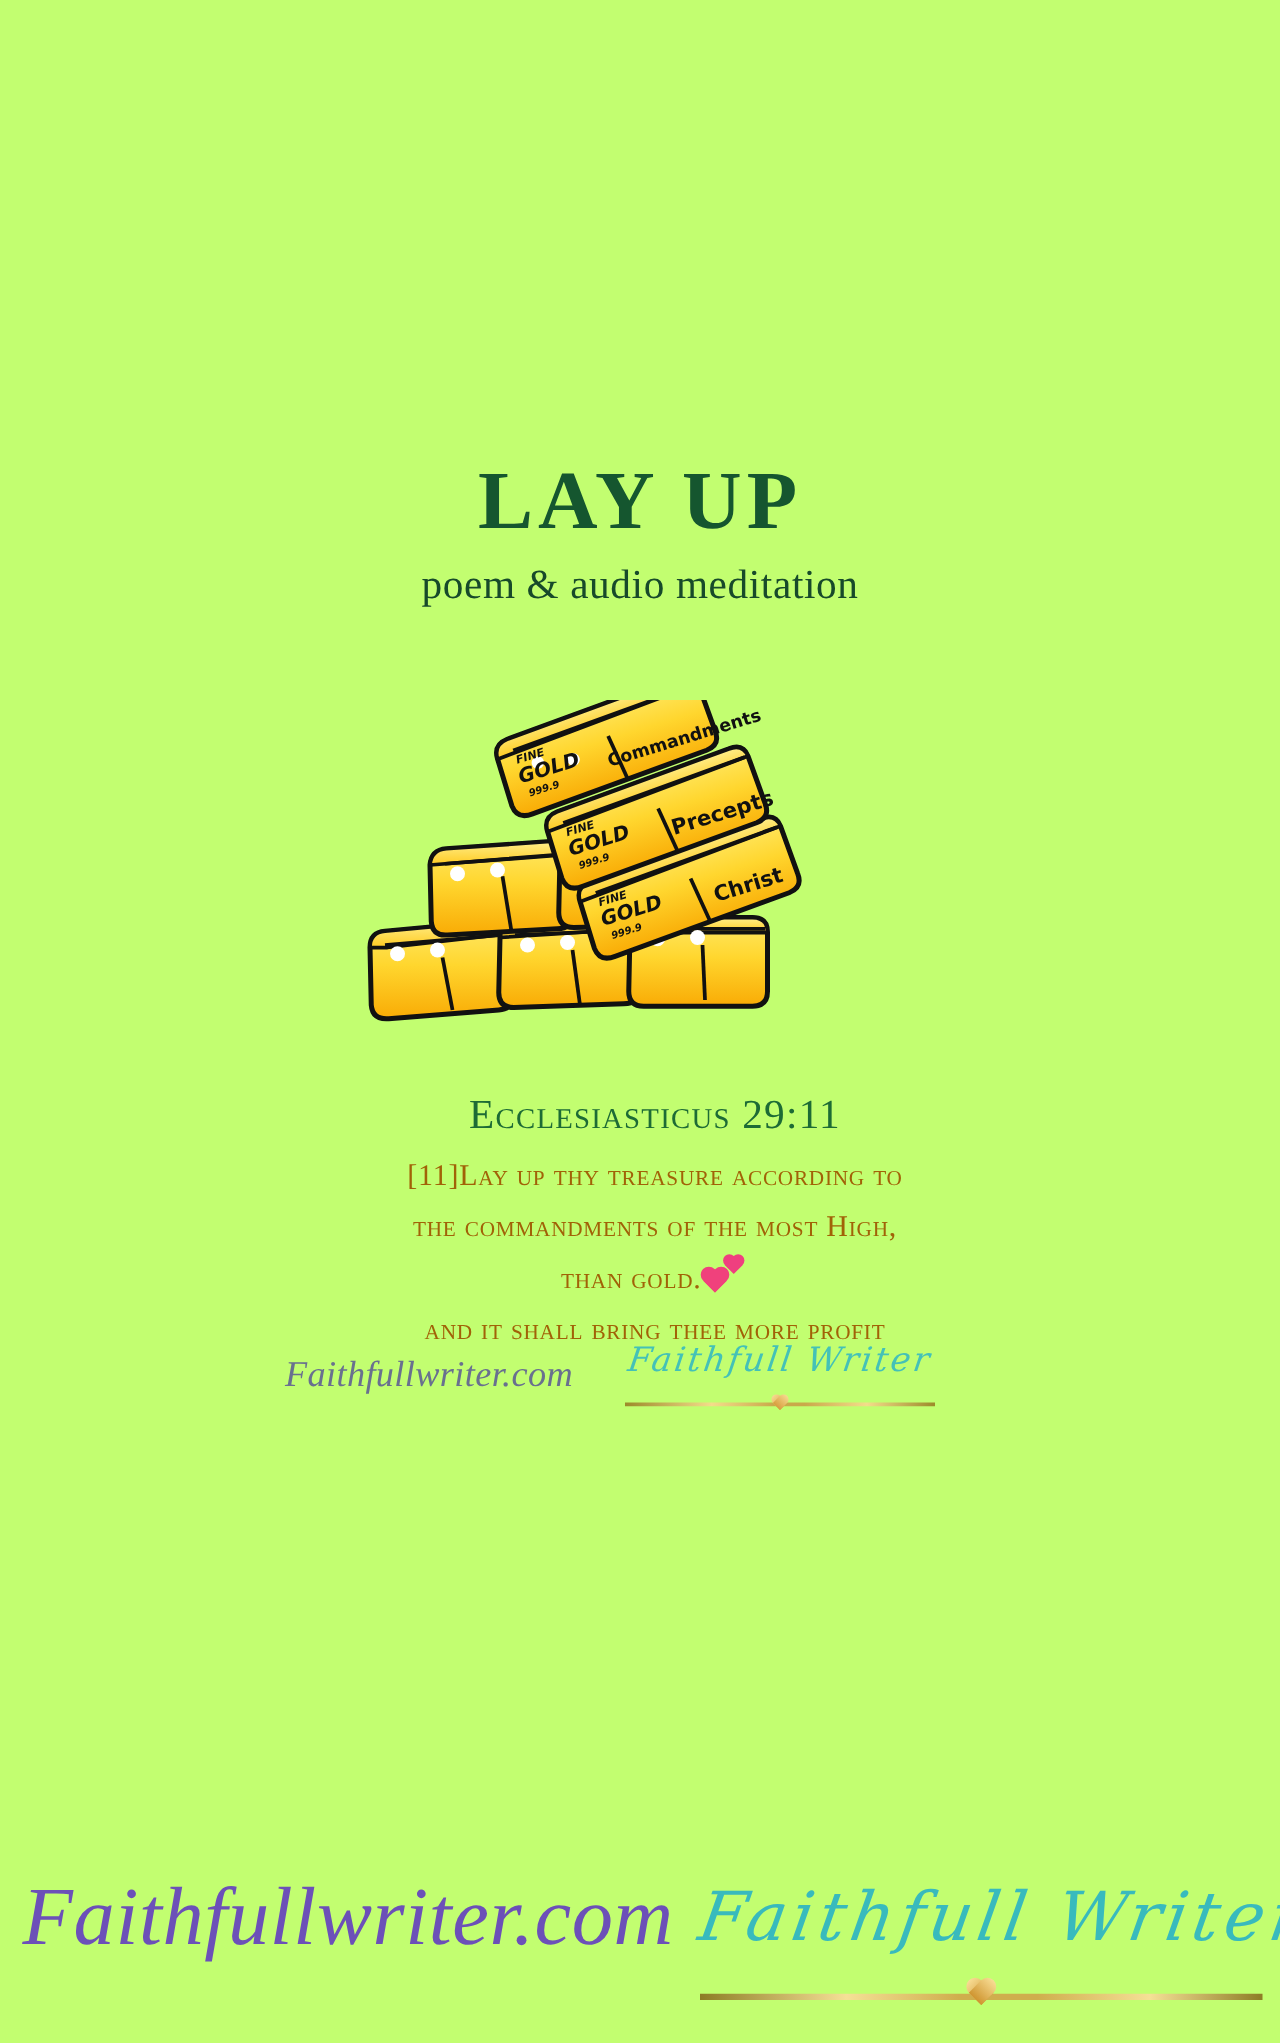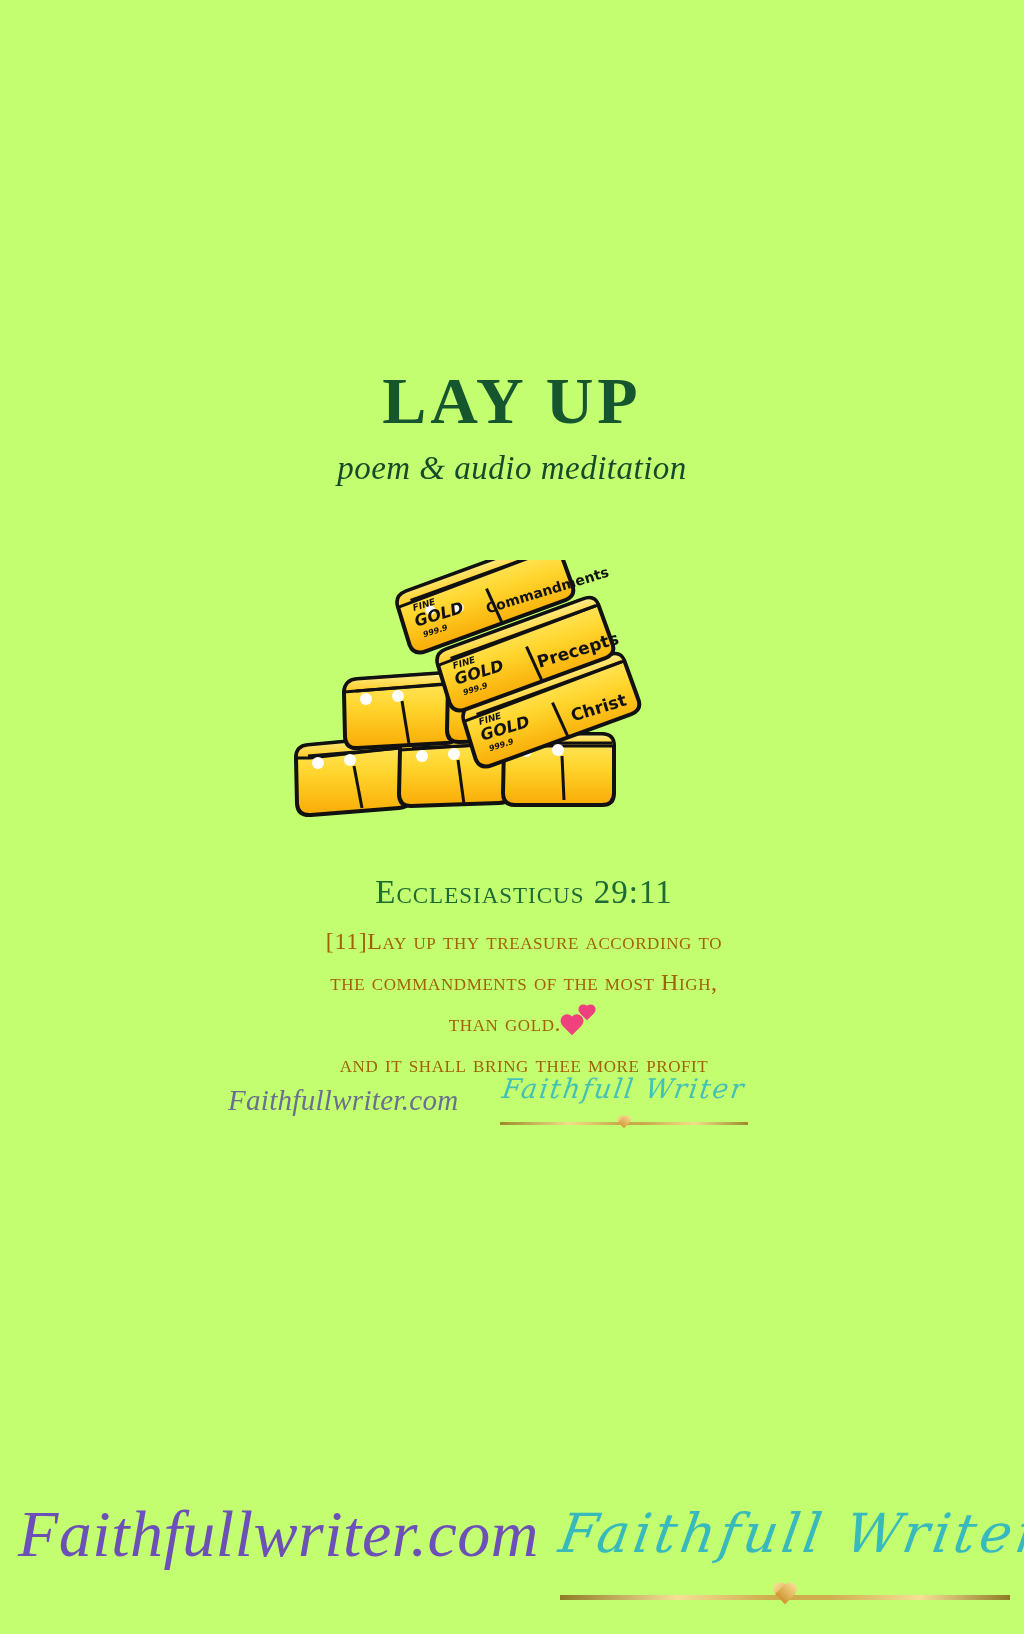--- a/index.html
+++ b/index.html
@@ -33,21 +33,20 @@
     font-family: "Liberation Serif", serif;
     font-size: 66px;
     line-height: 1;
     letter-spacing: 4px;
     color: #15562f;
     font-weight: 700;
     margin: 0;
   }
   .subtitle {
     font-family: "Liberation Serif", serif;
-    font-style: italic;
     font-size: 33px;
     color: #174a2a;
     margin-top: 16px;
     letter-spacing: 0.5px;
   }
 
   
   .gold-art {
     position: absolute;
     top: 560px;

